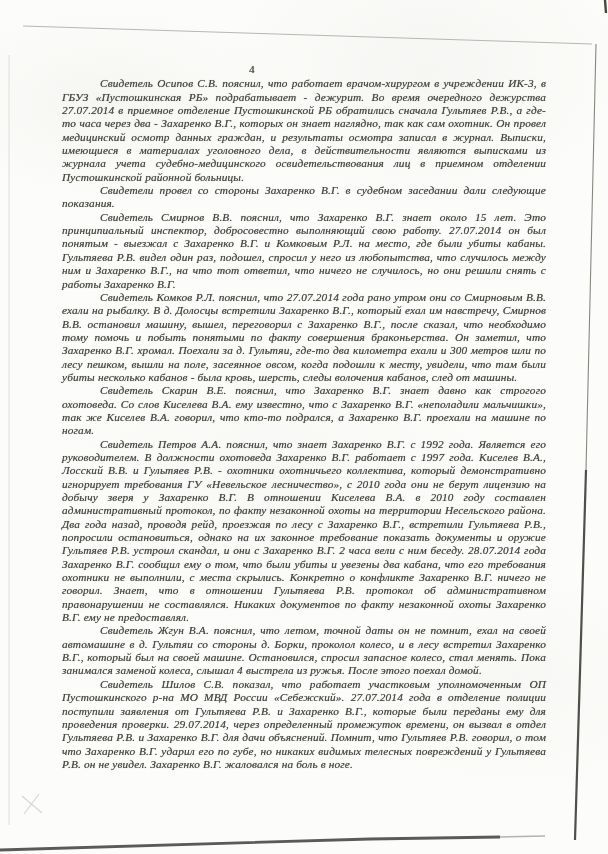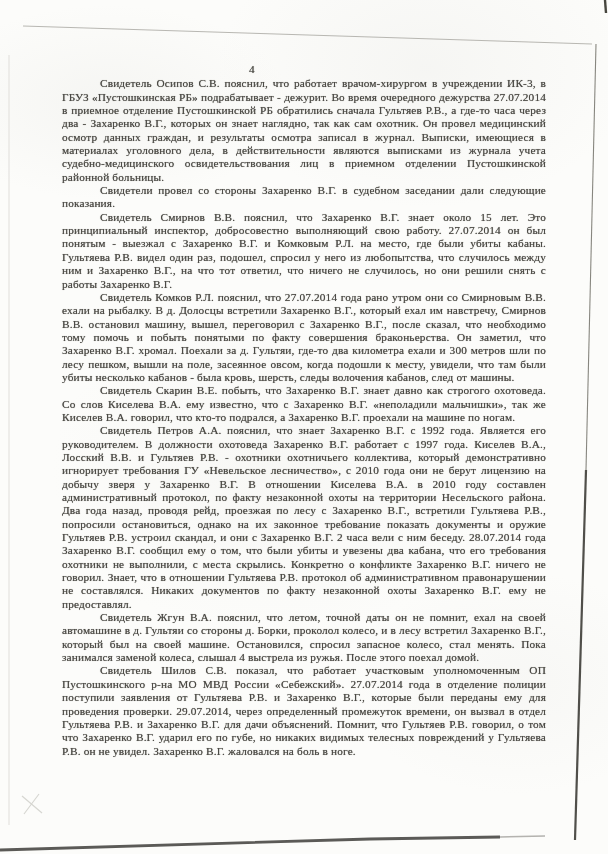--- a/index.html
+++ b/index.html
@@ -40,20 +40,21 @@
   }
   .page-number {
     text-align: center;
     transform: translateX(-52px);
     margin: 0 0 1px 0;
   }
   .text-block p {
     margin: 0;
     text-align: justify;
     text-indent: 38px;
+    font-style: italic;
   }
 </style>
 </head>
 <body>
 
 <div>
 
   <svg class="scan-overlay" width="608" height="854" viewBox="0 0 608 854" xmlns="http://www.w3.org/2000/svg">
 
     <line x1="9" y1="55" x2="9" y2="825" stroke="#e4e3df" stroke-width="1.2"></line>
@@ -71,19 +72,19 @@
 
     <path d="M22,796 L42,813 M39,794 L24,814" fill="none" stroke="#ccccc5" stroke-width="1.1" opacity="0.8"></path>
   </svg>
 
   <div class="text-block">
     <div class="page-number">4</div>
     <p>Свидетель Осипов С.В.  пояснил, что работает врачом-хирургом в учреждении ИК-3,  в ГБУЗ «Пустошкинская РБ» подрабатывает - дежурит. Во время очередного дежурства 27.07.2014 в приемное отделение Пустошкинской РБ обратились сначала Гультяев Р.В., а где-то часа через два - Захаренко В.Г., которых он знает наглядно, так как сам охотник. Он провел медицинский  осмотр данных граждан, и результаты осмотра записал в журнал. Выписки, имеющиеся в материалах уголовного дела,  в действительности являются выписками из журнала учета судебно-медицинского освидетельствования лиц в приемном отделении Пустошкинской районной больницы.</p>
     <p>Свидетели провел со стороны Захаренко В.Г. в судебном заседании дали следующие показания.</p>
     <p>Свидетель Смирнов В.В. пояснил, что Захаренко В.Г. знает около 15 лет. Это принципиальный инспектор, добросовестно выполняющий свою работу. 27.07.2014 он был понятым - выезжал с Захаренко В.Г. и Комковым Р.Л. на место, где были убиты кабаны. Гультяева Р.В. видел один раз, подошел, спросил у него из любопытства, что случилось между ним и Захаренко В.Г., на что тот ответил, что ничего не случилось, но они решили снять с работы Захаренко В.Г.</p>
     <p>Свидетель Комков Р.Л. пояснил, что 27.07.2014 года рано утром они со Смирновым В.В. ехали на рыбалку. В д. Долосцы встретили Захаренко В.Г., который ехал им навстречу, Смирнов В.В. остановил машину, вышел, переговорил с Захаренко В.Г., после сказал, что необходимо тому помочь и побыть понятыми по факту совершения браконьерства. Он заметил, что Захаренко В.Г. хромал. Поехали за д. Гультяи, где-то два километра ехали и 300 метров шли по лесу пешком, вышли на поле, засеянное овсом, когда подошли к месту, увидели, что там были убиты несколько кабанов -  была кровь, шерсть, следы волочения кабанов, след от машины.</p>
-    <p>Свидетель Скарин В.Е. побыть, что Захаренко В.Г. знает давно как строгого охотоведа. Со слов Киселева В.А. ему известно, что с Захаренко В.Г. «неполадили мальчишки», так же Киселев В.А. говорил, что кто-то подрался, а Захаренко В.Г. проехали на машине по ногам.</p>
+    <p>Свидетель Скарин В.Е. пояснил, что Захаренко В.Г. знает давно как строгого охотоведа. Со слов Киселева В.А. ему известно, что с Захаренко В.Г. «неполадили мальчишки», так же Киселев В.А. говорил, что кто-то подрался, а Захаренко В.Г. проехали на машине по ногам.</p>
     <p>Свидетель Петров А.А. пояснил, что знает Захаренко В.Г. с 1992 года. Является его руководителем. В должности охотоведа Захаренко В.Г. работает с 1997 года. Киселев В.А., Лосский В.В. и Гультяев Р.В. - охотники охотничьего коллектива, который демонстративно игнорирует требования ГУ «Невельское лесничество», с 2010 года они не берут лицензию на добычу зверя у Захаренко В.Г. В отношении Киселева В.А. в 2010 году составлен административный протокол, по факту незаконной охоты на территории Несельского района. Два года назад, проводя рейд, проезжая по лесу с Захаренко В.Г., встретили Гультяева Р.В., попросили остановиться, однако на их законное требование показать документы и оружие Гультяев Р.В. устроил скандал, и они с Захаренко В.Г.  2 часа вели с ним беседу. 28.07.2014 года Захаренко В.Г. сообщил ему о том, что были убиты и увезены два кабана, что его требования охотники не выполнили, с места скрылись. Конкретно о конфликте Захаренко В.Г. ничего не говорил. Знает, что в отношении Гультяева Р.В. протокол об административном правонарушении не составлялся. Никаких документов по факту незаконной охоты Захаренко В.Г. ему не предоставлял.</p>
     <p>Свидетель Жгун В.А. пояснил, что летом, точной даты он не помнит, ехал на своей автомашине в д. Гультяи со стороны д. Борки, проколол колесо, и в лесу встретил Захаренко В.Г., который был на своей машине.  Остановился, спросил запасное колесо, стал менять. Пока занимался заменой колеса, слышал 4 выстрела из ружья. После этого поехал домой.</p>
     <p>Свидетель Шилов С.В. показал, что работает участковым уполномоченным ОП Пустошкинского р-на МО МВД России «Себежский». 27.07.2014 года в отделение полиции поступили заявления от Гультяева Р.В. и Захаренко В.Г., которые были переданы ему для проведения проверки. 29.07.2014, через определенный промежуток времени, он вызвал в отдел  Гультяева Р.В. и Захаренко В.Г. для дачи объяснений. Помнит, что Гультяев Р.В. говорил, о том что Захаренко В.Г. ударил его по губе, но никаких видимых телесных повреждений у Гультяева Р.В. он не увидел. Захаренко В.Г. жаловался на боль в ноге.</p>
   </div>
 
 </div>
 
 </body></html>

